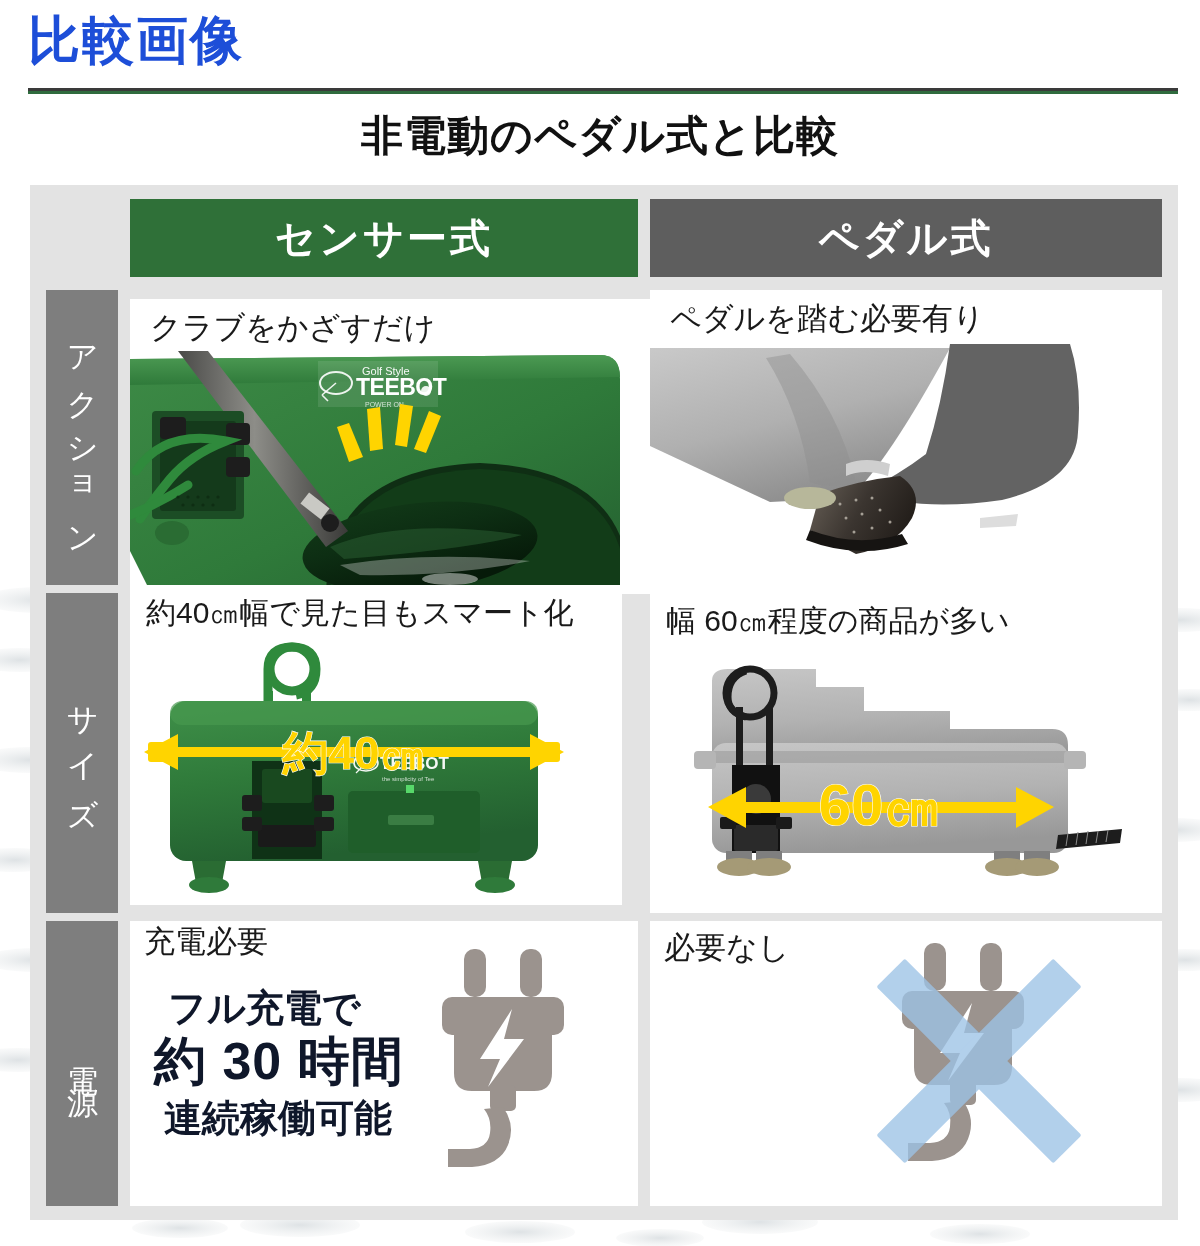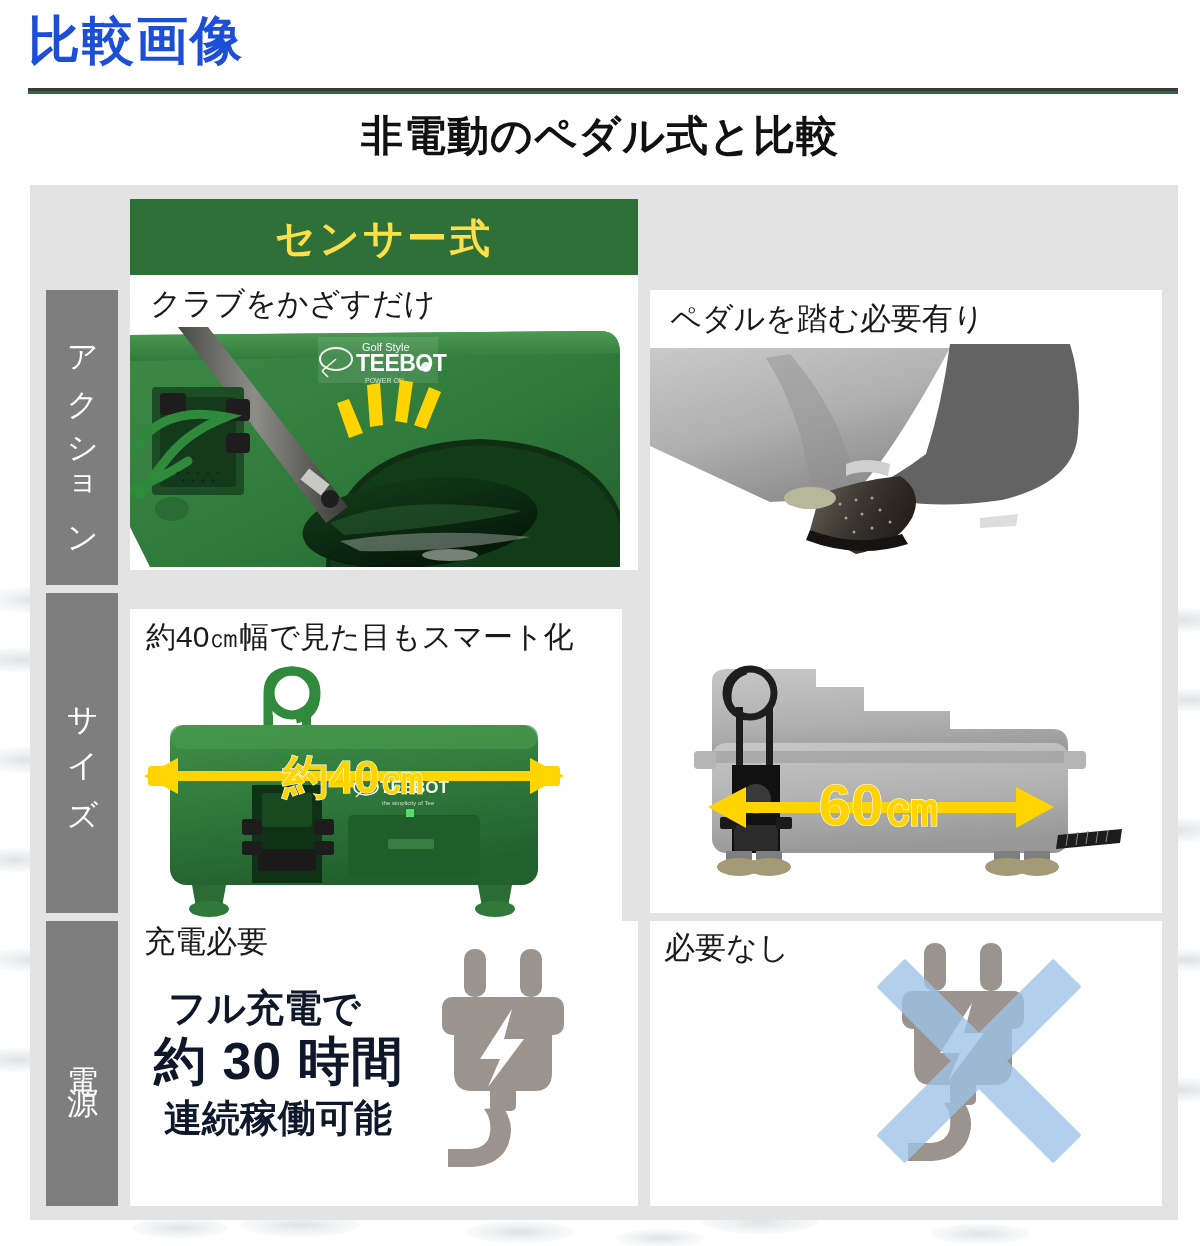--- a/index.html
+++ b/index.html
@@ -40,21 +40,21 @@
     display:flex;align-items:center;justify-content:center;
     font-size:31px;letter-spacing:10px;font-weight:400;
   }
   .cell{position:absolute;background:#fff;overflow:hidden;}
   .cap{
     position:absolute;left:20px;top:8px;font-size:31px;color:#1a1a1a;
     white-space:nowrap;letter-spacing:0px;
   }
   .hdr{
     position:absolute;height:78px;display:flex;align-items:center;justify-content:center;
-    color:#fde047;font-size:40px;font-weight:bold;letter-spacing:3px;
+    color:#ffffff;font-size:40px;font-weight:bold;letter-spacing:3px;
   }
   #hdr-sensor{background:#2f7038;}
   #hdr-pedal{background:#5e5e5e;}
   
   .pw-sub{position:absolute;font-weight:bold;color:#0f172a;white-space:nowrap;}
 </style>
 </head>
 <body>
 
 <svg id="watermark" width="1200" height="1246">
@@ -98,26 +98,29 @@
 
 <div id="page-title">比較画像</div>
 <div id="title-rule"></div>
 <div id="subtitle">非電動のペダル式と比較</div>
 
 <div id="compare-table">
 
   <div class="hdr" id="hdr-sensor" style="left:100px;top:14px;width:508px;">
     <span>センサー式</span>
   </div>
+  <div class="hdr" id="hdr-pedal" style="left:620px;top:14px;width:512px;">
+    <span>ペダル式</span>
+  </div>
 
   <div class="rowlabel" style="top:105px;height:295px;">
     <span>アクション</span>
   </div>
 
-  <div class="cell" style="left:100px;top:90px;width:508px;height:295px;">
+  <div class="cell" style="left:100px;top:114px;width:508px;height:295px;padding-left:40px;">
     <div class="cap">クラブをかざすだけ</div>
     <svg width="508" height="240" viewBox="0 0 508 240" style="position:absolute;left:0;top:52px;">
       <defs>
         <linearGradient id="gbody" x1="0" y1="0" x2="1" y2="1">
           <stop offset="0%" stop-color="#3d8a46"></stop>
             <stop offset="55%" stop-color="#2f7a3a"></stop>
           <stop offset="100%" stop-color="#246030"></stop>
         </linearGradient>
         <linearGradient id="gtop" x1="0" y1="0" x2="0" y2="1">
           <stop offset="0%" stop-color="#4c9a53"></stop>
@@ -234,21 +237,21 @@
       <path d="M196 122 Q216 114 240 122 L238 134 Q214 126 196 134 Z" fill="#cfcfcf"></path>
       <ellipse cx="160" cy="156" rx="26" ry="11" fill="#b7b79a"></ellipse>
       <path d="M330 176 L368 172 L366 184 L330 186 Z" fill="#dddddd"></path>
     </svg>
   </div>
 
   <div class="rowlabel" style="top:408px;height:320px;">
     <span>サイズ</span>
   </div>
 
-  <div class="cell" style="left:100px;top:424px;width:492px;height:320px;">
+  <div class="cell" style="left:100px;top:400px;width:492px;height:320px;">
     <div class="cap" style="font-size:30px;left:16px;">約40㎝幅で見た目もスマート化</div>
     <svg width="508" height="262" viewBox="0 0 508 262" style="position:absolute;left:0;top:54px;">
       <defs>
         <linearGradient id="g2body" x1="0" y1="0" x2="0.3" y2="1">
           <stop offset="0%" stop-color="#3f9049"></stop>
             <stop offset="50%" stop-color="#2f7a3a"></stop>
           <stop offset="100%" stop-color="#236030"></stop>
         </linearGradient>
       </defs>
 
@@ -293,20 +296,21 @@
         <path d="M14 113 L48 95 L48 131 Z"></path>
         <path d="M434 113 L400 95 L400 131 Z"></path>
       </g>
       <text x="224" y="130" text-anchor="middle" font-family="'Liberation Sans',sans-serif" font-size="46" font-weight="bold" fill="#ffd400" stroke="#ffffff" stroke-width="1.2" paint-order="stroke">
         <tspan>約40㎝</tspan>
       </text>
     </svg>
   </div>
 
   <div class="cell" style="left:620px;top:408px;width:512px;height:320px;">
+    <div class="cap" style="font-size:30px;left:16px;">幅 60㎝程度の商品が多い</div>
     <svg width="512" height="262" viewBox="0 0 512 262" style="position:absolute;left:0;top:54px;">
       <defs>
         <linearGradient id="g3body" x1="0" y1="0" x2="0.2" y2="1">
           <stop offset="0%" stop-color="#c6c6c6"></stop>
             <stop offset="55%" stop-color="#b2b2b2"></stop>
           <stop offset="100%" stop-color="#989898"></stop>
         </linearGradient>
       </defs>
 
       <path d="M62 34 Q62 22 78 22 L166 22 L166 40 L214 40 L214 64 L300 64 L300 82 L402 82

